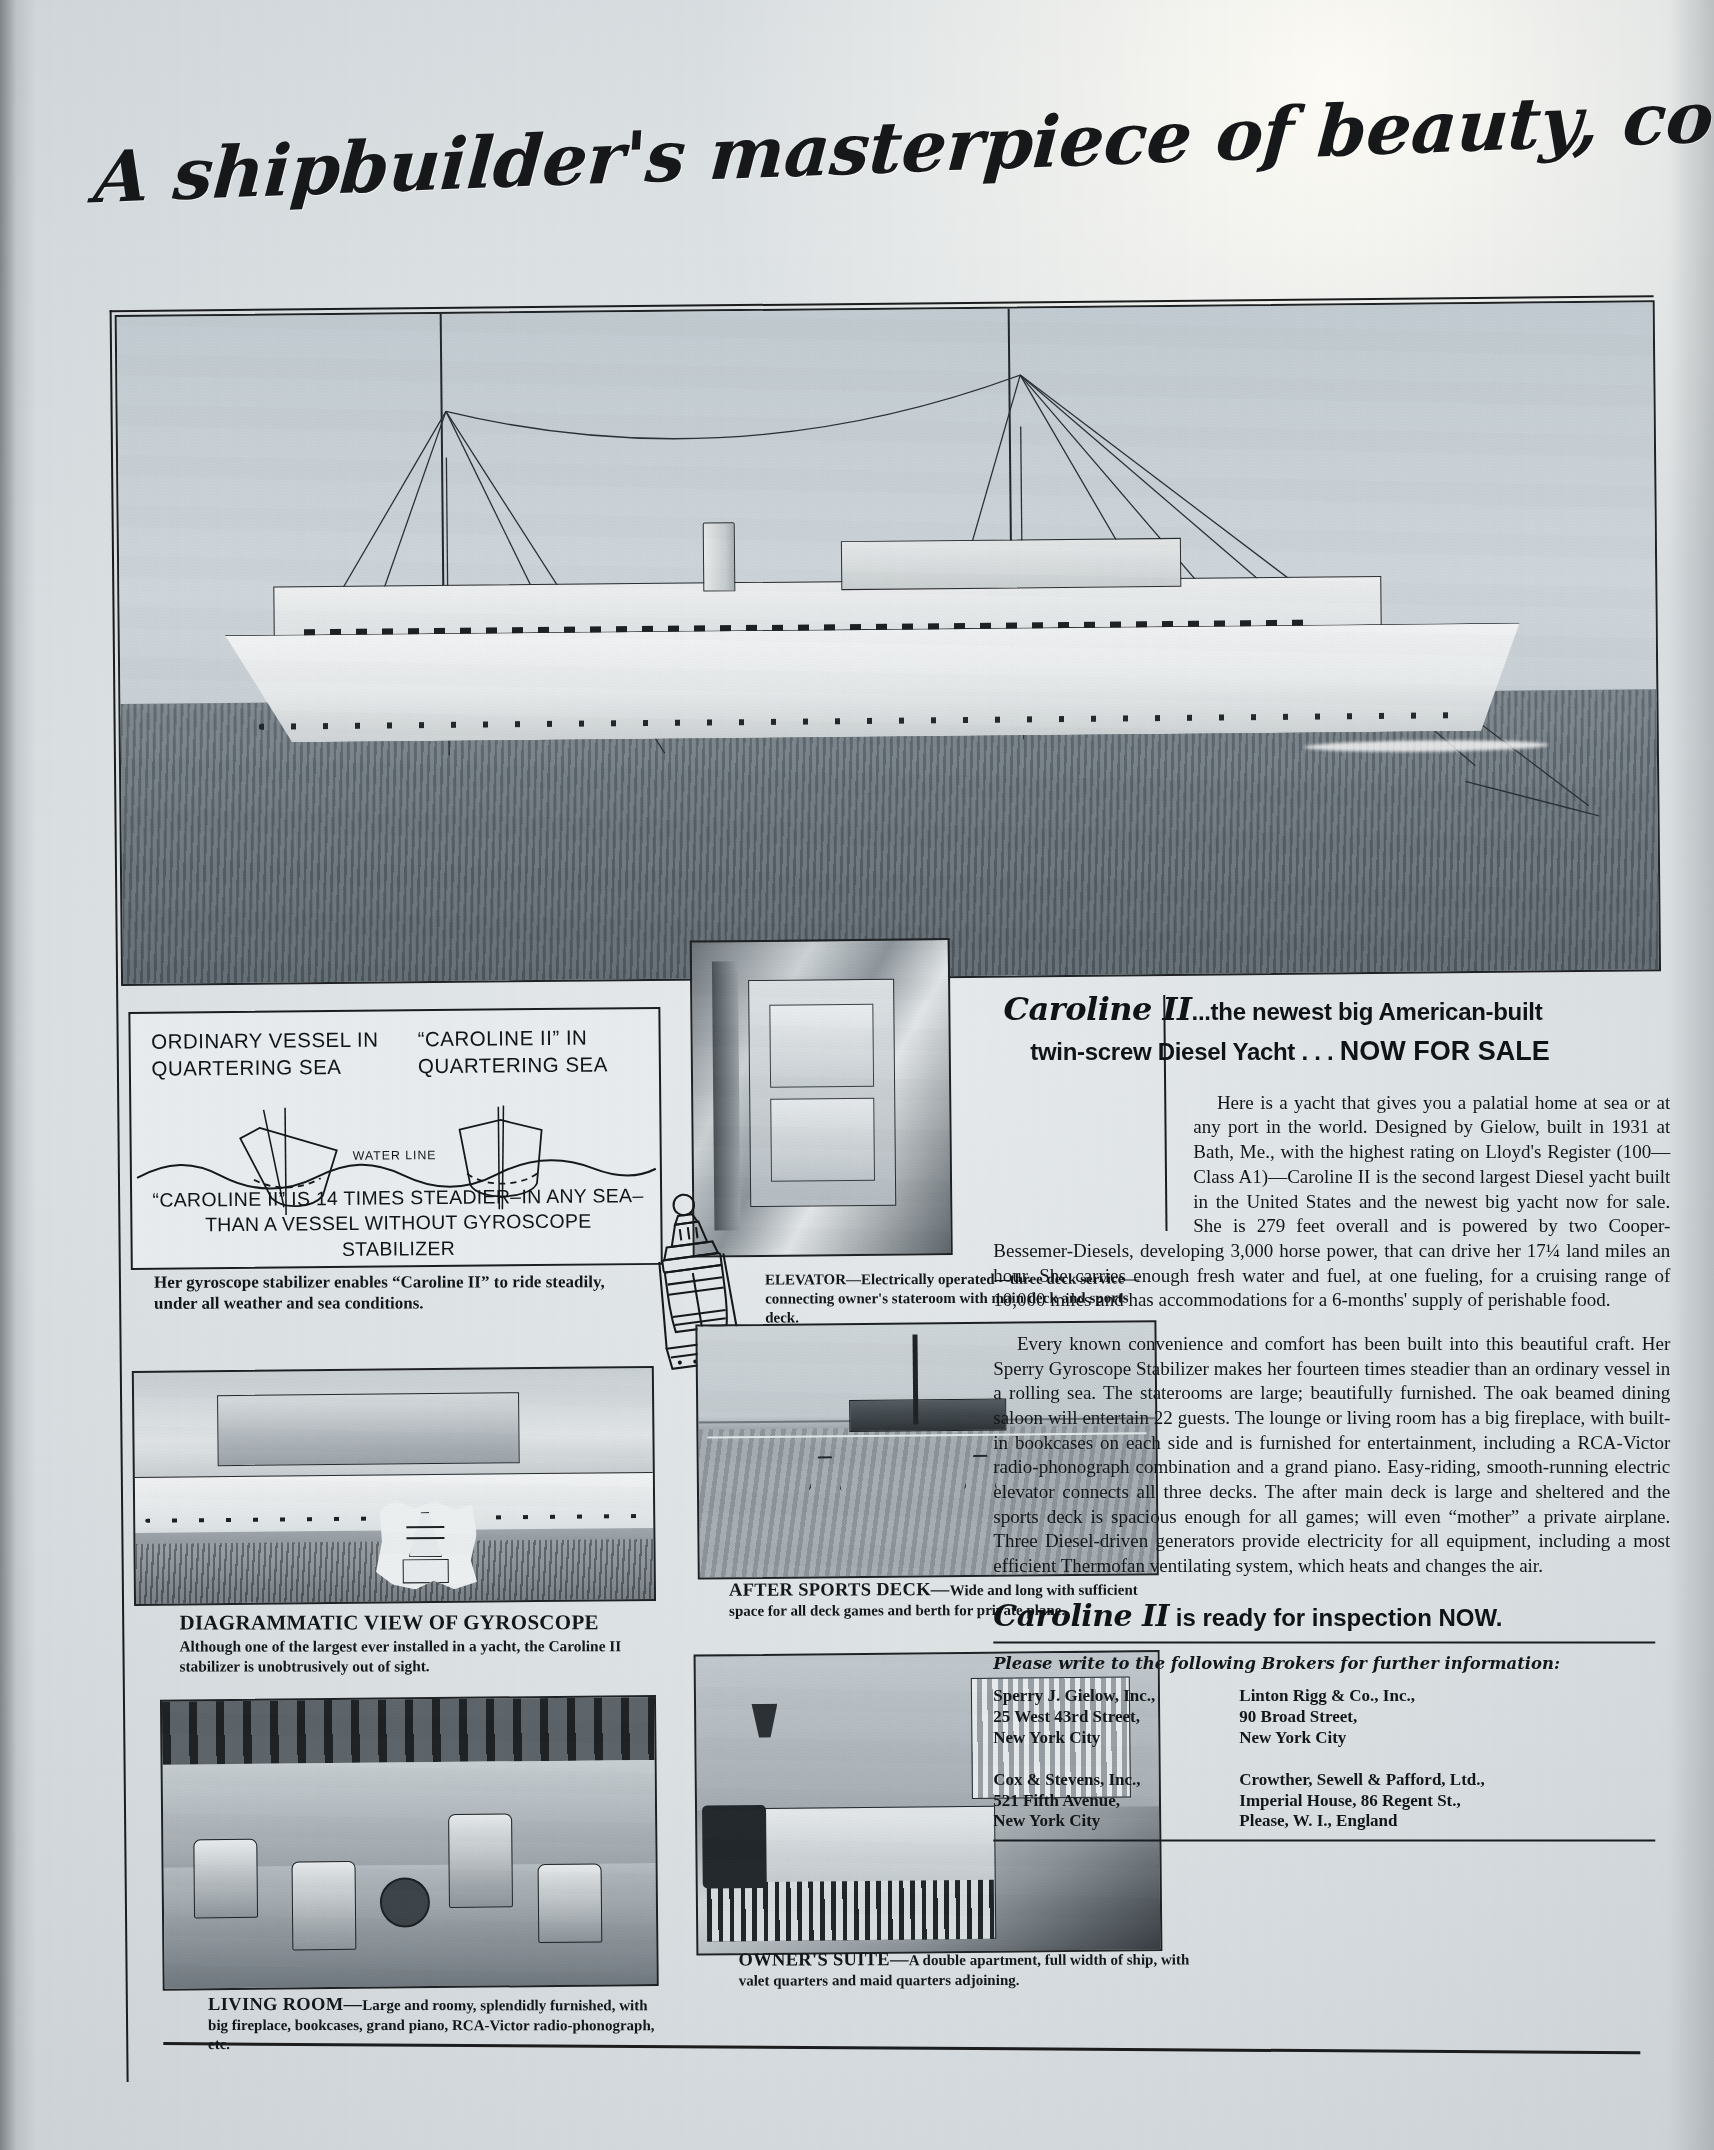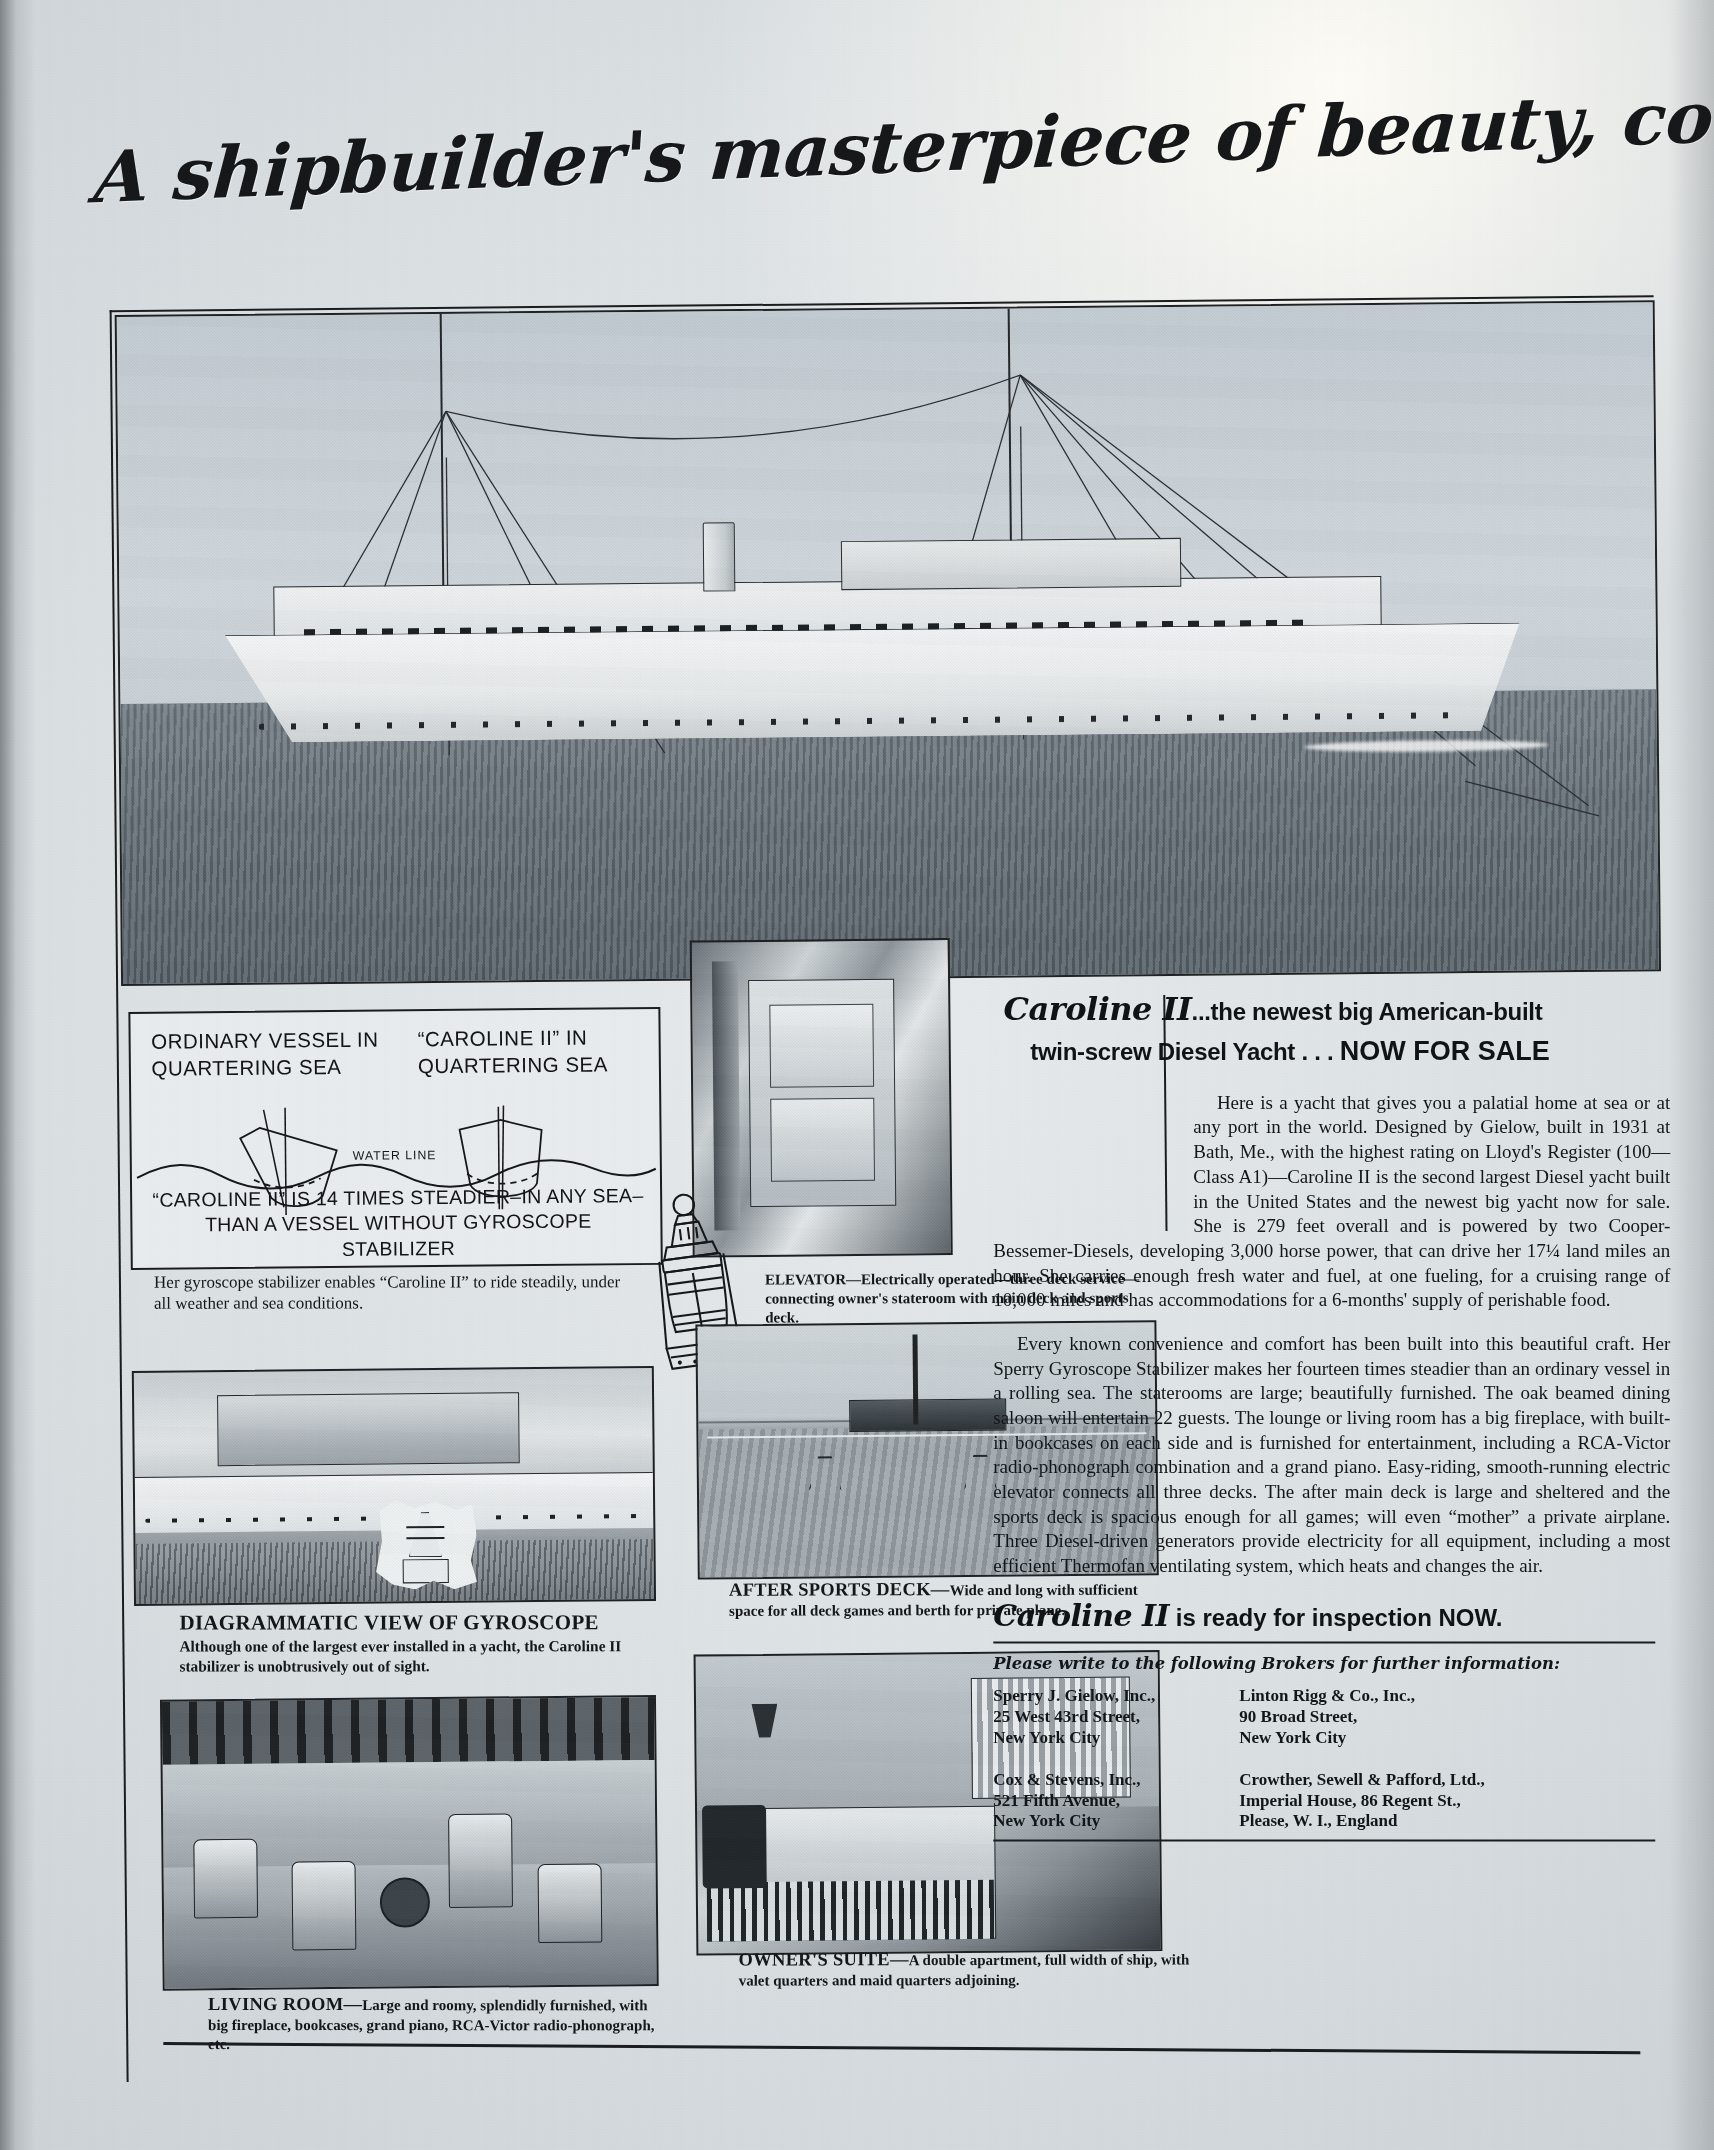--- a/index.html
+++ b/index.html
@@ -159,21 +159,21 @@
 
   
   .cap{
     position:absolute;
     font-family:"Liberation Serif", serif;
     color:#15181a;
     line-height:1.26;
   }
   .cap .head{font-weight:700;letter-spacing:0.3px;}
 
-  #cap-gyro{left:152px;top:1267px;width:477px;font-size:17px;font-weight:400;transform:rotate(.5deg);}
+  #cap-gyro{left:152px;top:1267px;width:477px;font-size:17px;font-weight:700;transform:rotate(.5deg);}
   #cap-elevator{left:763px;top:1262px;width:400px;font-size:15px;font-weight:700;transform:rotate(.4deg);margin-top:9px;}
   #cap-diagram{left:174px;top:1605px;width:451px;transform:rotate(.5deg);}
   #cap-diagram .head{font-size:21px;display:block;margin-bottom:1px;}
   #cap-diagram .body{font-size:15.4px;font-weight:700;display:block;}
   #cap-sports{left:724px;top:1579px;width:431px;transform:rotate(.4deg);}
   #cap-sports .head{font-size:18.5px;}
   #cap-sports .body{font-size:15px;font-weight:700;}
   #cap-living{left:199px;top:1989px;width:451px;transform:rotate(.6deg);}
   #cap-living .head{font-size:18.5px;}
   #cap-living .body{font-size:15px;font-weight:700;}

